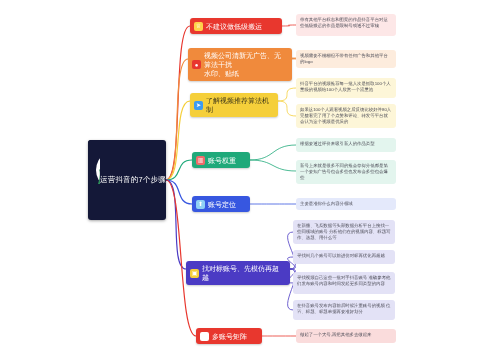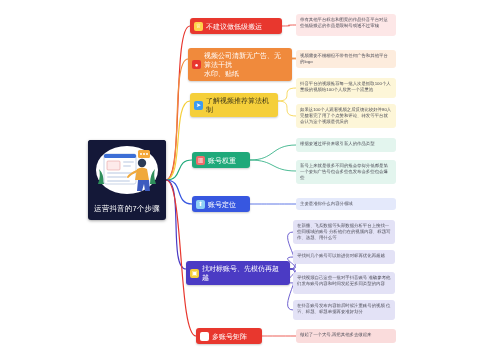--- a/index.html
+++ b/index.html
@@ -15,21 +15,21 @@
 
   
   .center-node{
     position:absolute;
     left:88px;top:140px;
     width:78px;height:80px;
     background:#141838;
     border-radius:3px;
     box-shadow:0 1px 3px rgba(0,0,0,.35);
     overflow:hidden;
-    display:flex;flex-direction:column;
+    display:flex;flex-direction:row;
   }
   .center-illus{
     position:relative;
     height:57px;width:100%;
     background:#141838;
     overflow:hidden;
   }
   .center-title{
     flex:1;
     display:flex;align-items:center;justify-content:center;

